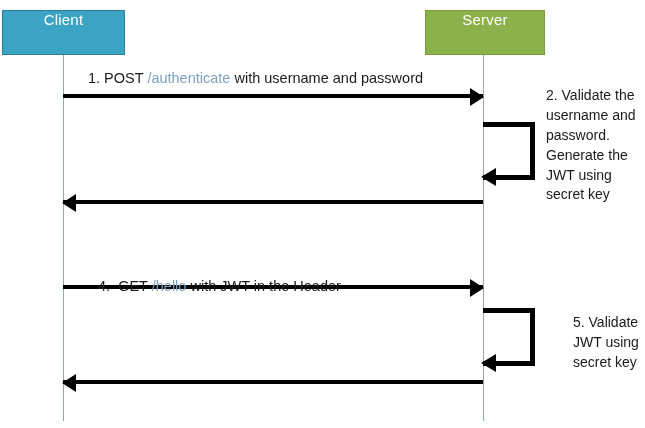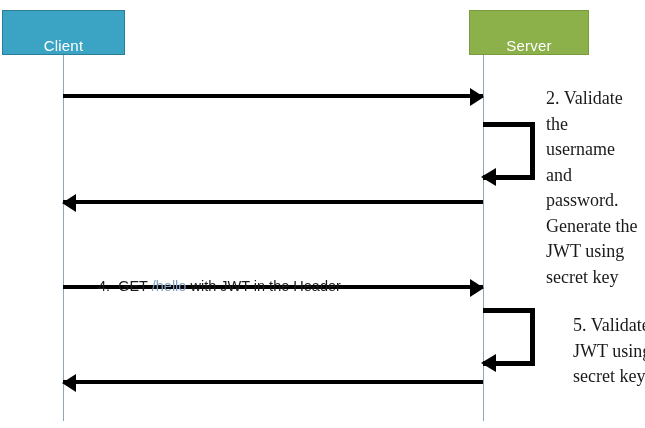--- a/index.html
+++ b/index.html
@@ -16,42 +16,41 @@
     height: 428px;
     background: #ffffff;
     overflow: hidden;
   }
 
   
   .actor-box {
     position: absolute;
     box-sizing: border-box;
     display: flex;
-    align-items: flex-end;
+    align-items: flex-start;
     justify-content: center;
     color: #ffffff;
     font-size: 15px;
     letter-spacing: 0.2px;
   }
   .actor-client {
     left: 2px;
     top: 10px;
     width: 123px;
     height: 45px;
     background: #3ba3c3;
     border: 1px solid #2b7d98;
   }
   .actor-server {
     left: 425px;
     top: 10px;
     width: 120px;
     height: 45px;
     background: #8cb04a;
     border: 1px solid #7a9b3e;
-    margin-left: 44px;
   }
 
   
   .lifeline {
     position: absolute;
     width: 1px;
     background: #8fa8b5;
   }
   .lifeline-client { left: 63px; top: 55px; height: 366px; }
   .lifeline-server { left: 483px; top: 55px; height: 366px; }
@@ -128,26 +127,25 @@
     border-top: 9px solid transparent;
     border-bottom: 9px solid transparent;
     border-right: 15px solid #000000;
   }
   .loop-1 { top: 122px; height: 58px; }
   .loop-2 { top: 308px; height: 58px; }
 
   
   .note {
     position: absolute;
-    font-size: 18px;
+    font-size: 14px;
     color: #1a1a1a;
     line-height: 1.42;
     width: 92px;
     white-space: pre-line;
-    font-family: Liberation Serif, serif;
   }
   .note-1 { left: 546px; top: 86px; }
   .note-2 { left: 546px; top: 313px; margin-left: 27px; }
 </style>
 </head>
 <body>
 
 <div id="canvas">
 
   <div class="actor-box actor-client">
@@ -157,20 +155,21 @@
     <span>Server</span>
   </div>
 
   <div class="lifeline lifeline-client"></div>
   <div class="lifeline lifeline-server"></div>
 
   <div class="msg to-right msg-1">
     <div class="shaft"></div>
     <div class="head"></div>
   </div>
+  <div class="msg-label lbl-1"><span>1. POST </span><span class="path">/authenticate</span><span> with username and password</span></div>
 
   <div class="selfloop loop-1">
     <div class="loop-head"></div>
   </div>
   <div class="note note-1">2. Validate the username and password. Generate the JWT using secret key</div>
 
   <div class="msg to-left msg-2">
     <div class="shaft"></div>
     <div class="head"></div>
   </div>

